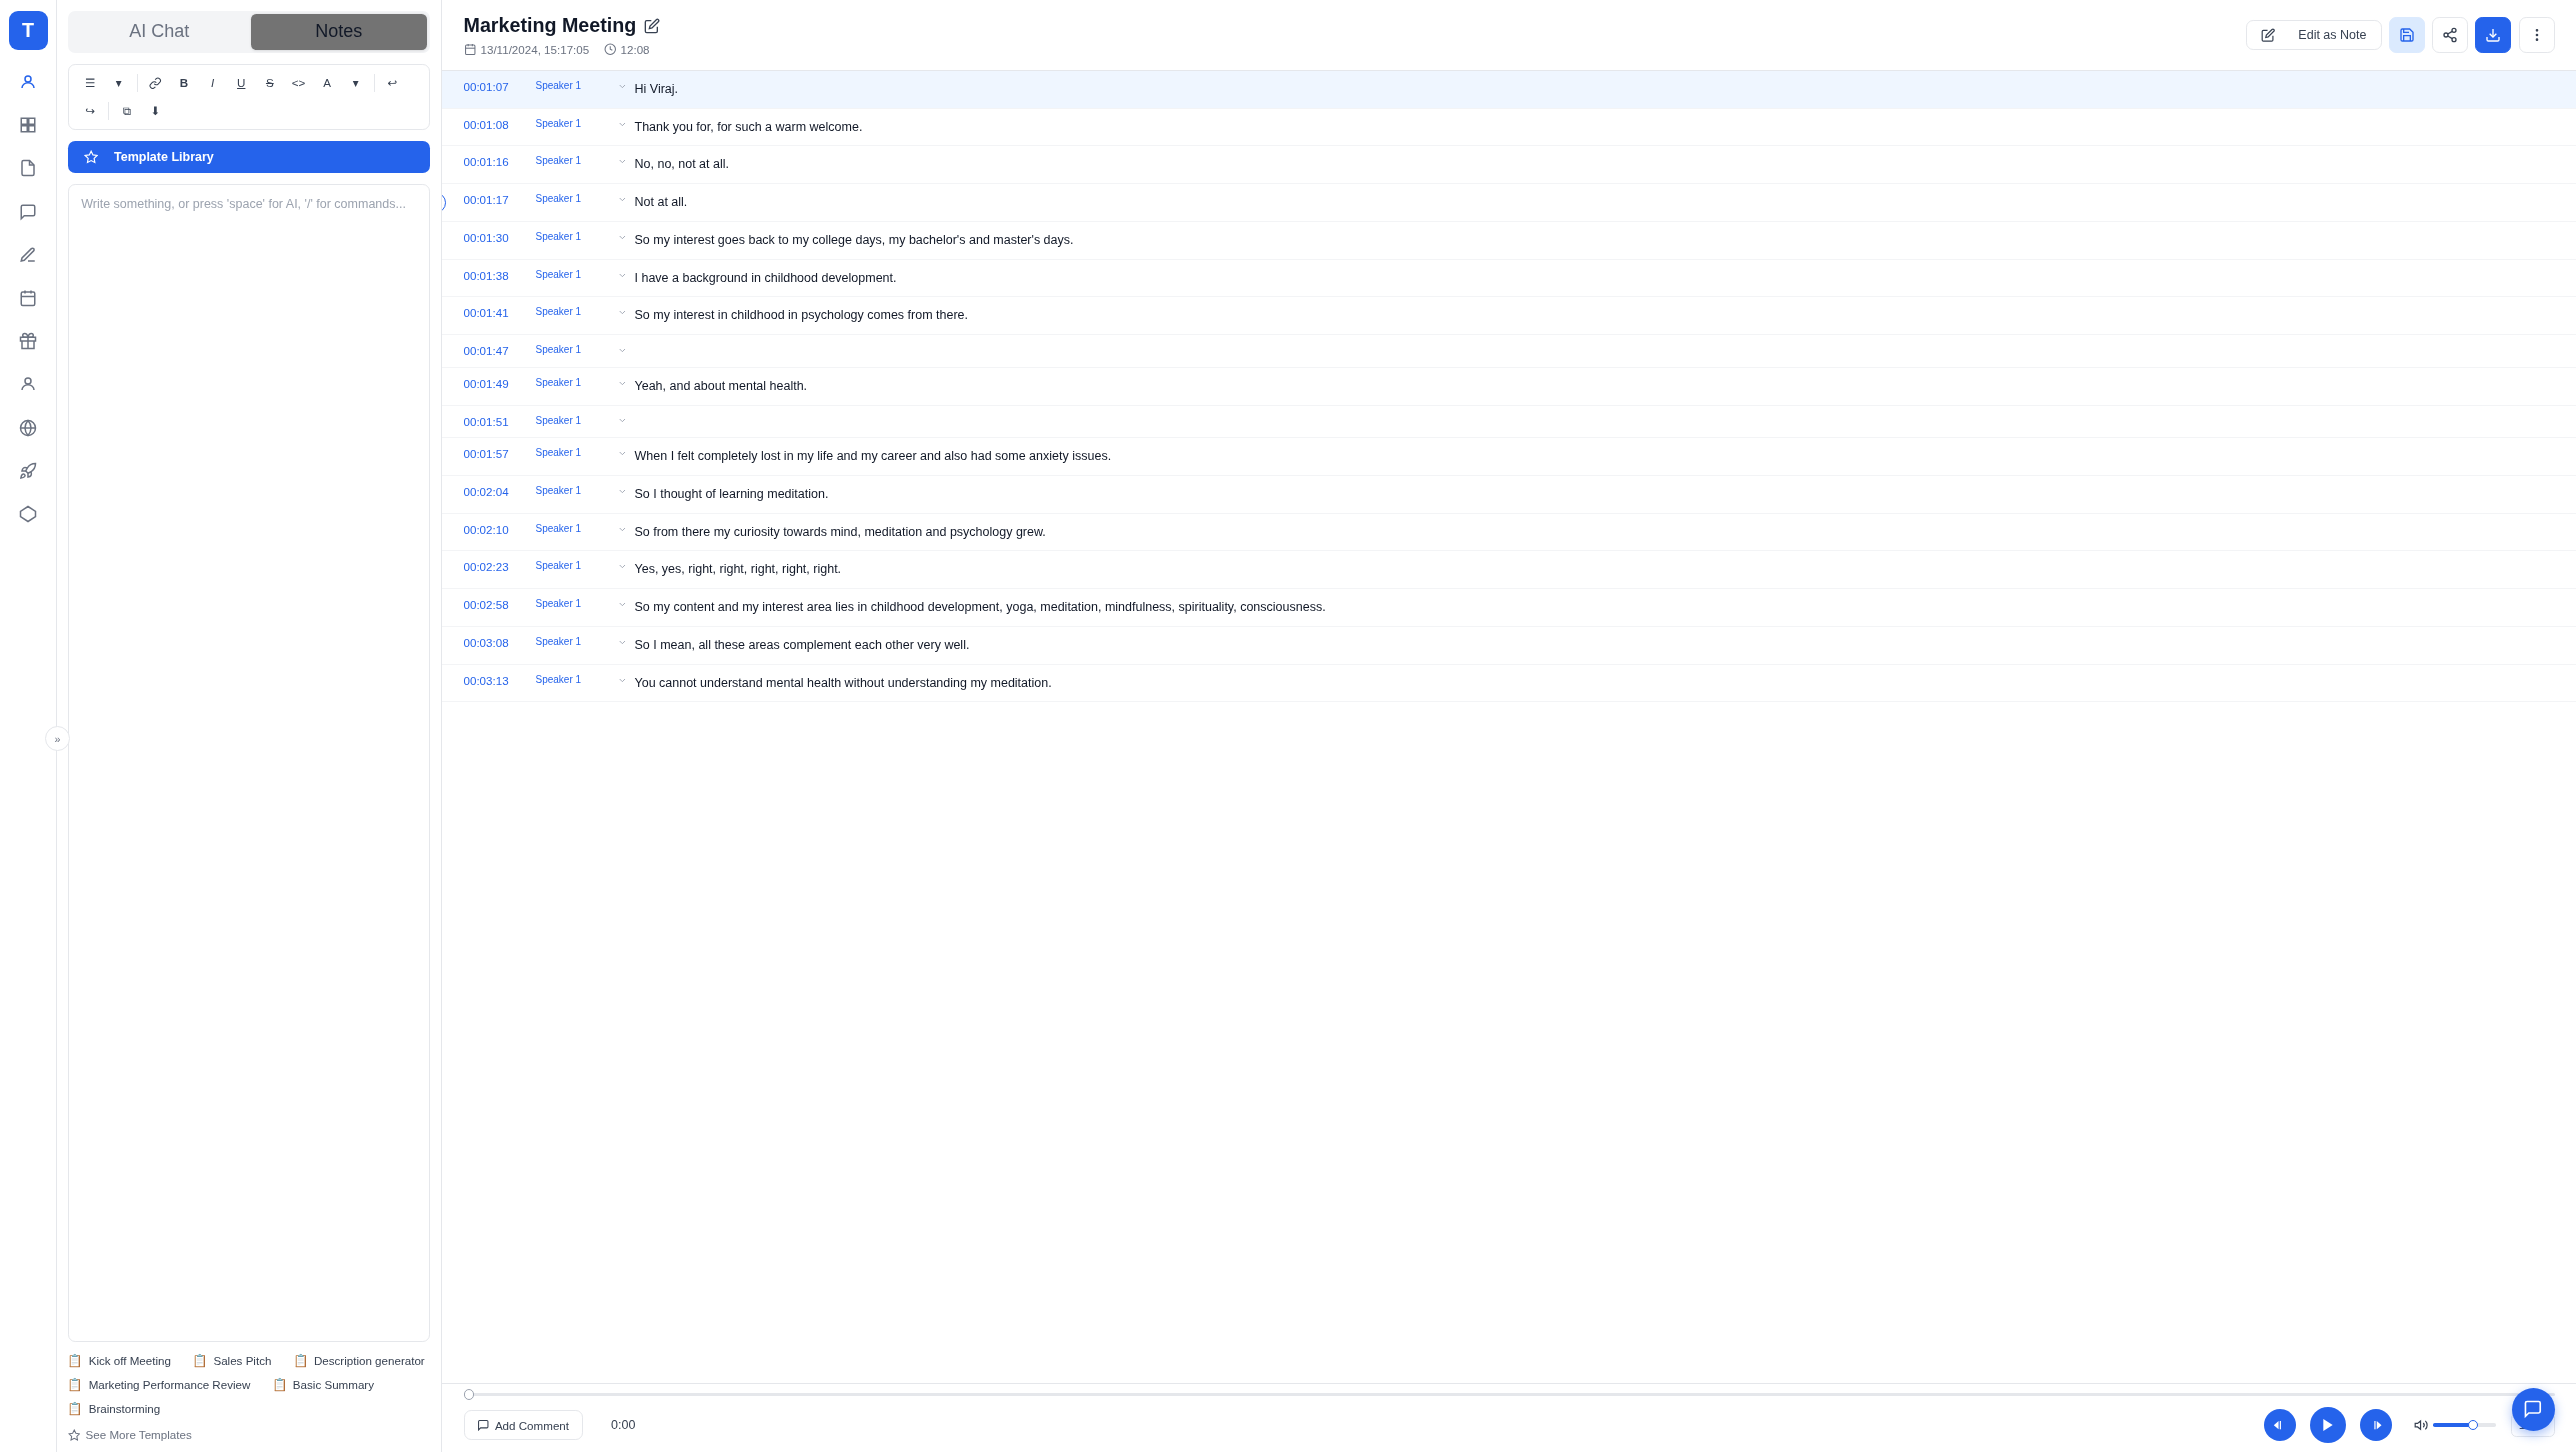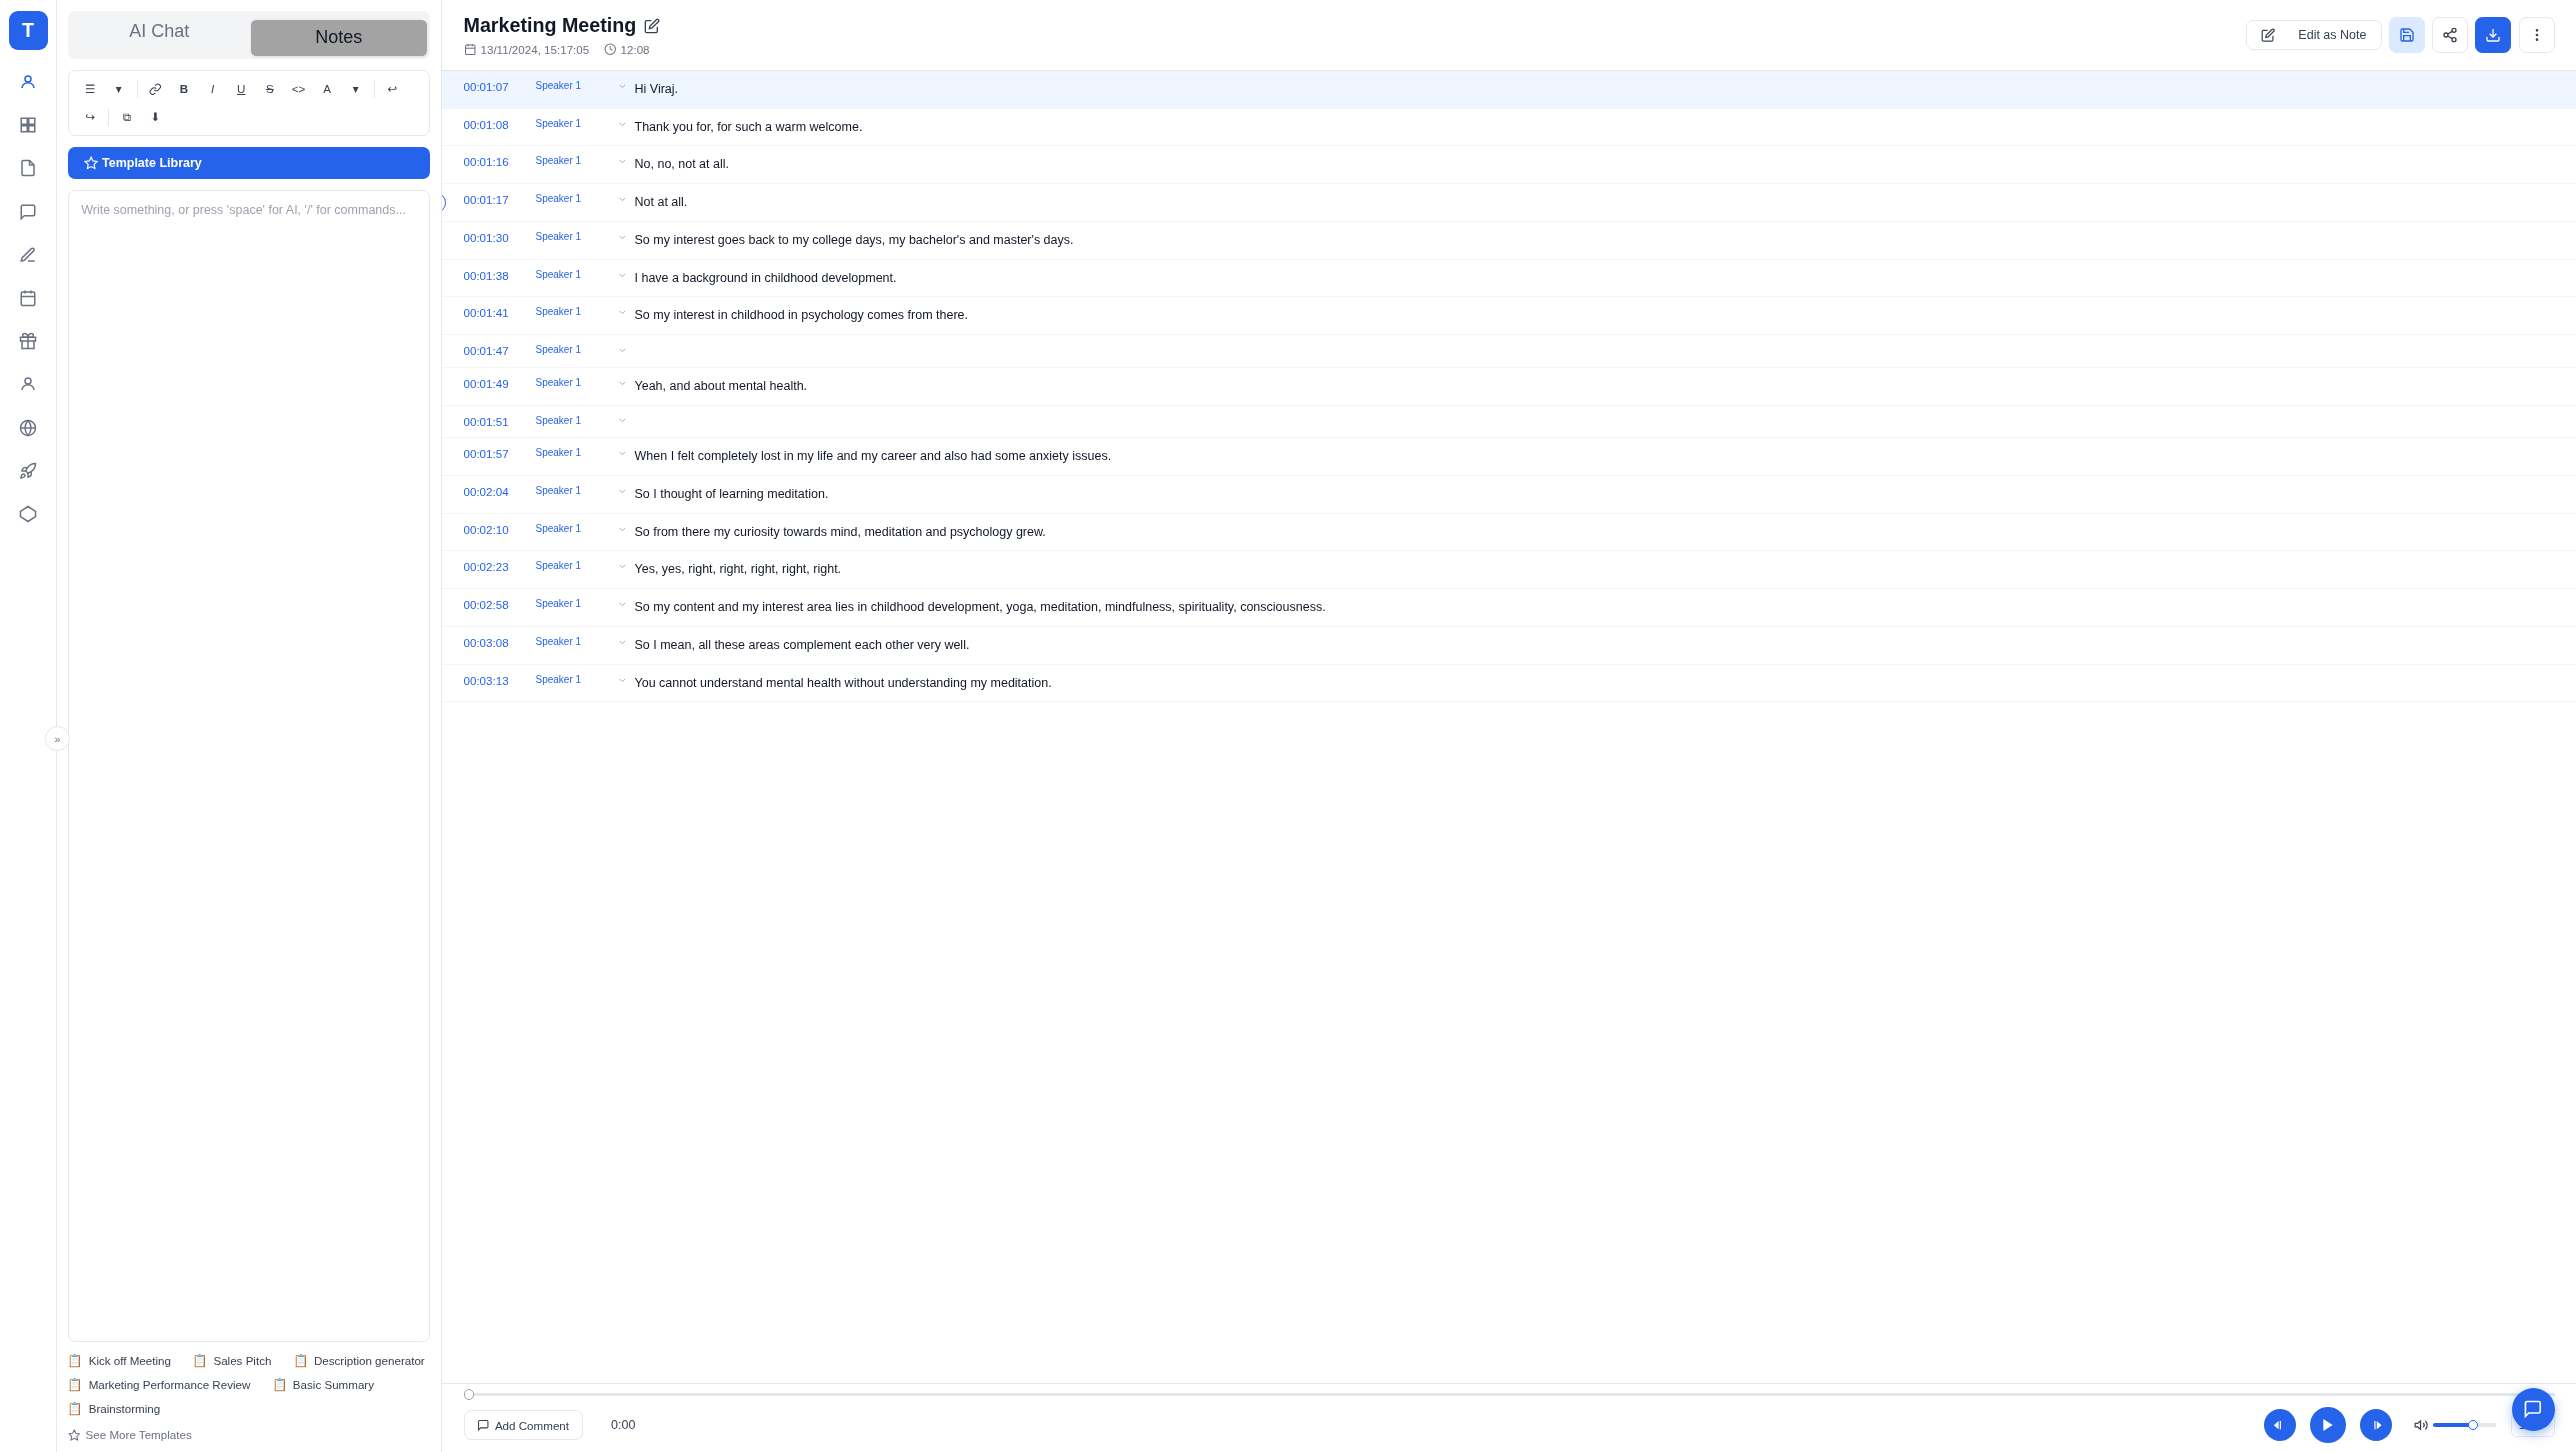--- a/index.html
+++ b/index.html
@@ -71,24 +71,23 @@
       flex: 1;
       padding: 7.2px 14.3px;
       border-radius: 5.4px;
       text-align: center;
       cursor: pointer;
       font-size: 18px;
       font-weight: 500;
       color: #6b7280;
     }
     .tab.active {
-      background: #a3a3a3;
+      background: #737373;
       color: #111827;
       box-shadow: 0 0.9px 2.7px rgba(0,0,0,0.1);
-      margin-top: 6px;
     }
 
     .toolbar {
       display: flex;
       align-items: center;
       gap: 3.6px;
       border: 0.9px solid #e5e7eb;
       border-radius: 7.2px;
       padding: 5.4px 9px;
       flex-wrap: wrap;
@@ -109,21 +108,21 @@
       background: #2563eb;
       color: #fff;
       border: none;
       border-radius: 7.2px;
       padding: 9px 16px;
       font-size: 12.5px;
       font-weight: 600;
       cursor: pointer;
       display: flex;
       align-items: center;
-      gap: 4px;
+      gap: 16px;
       width: 100%;
     }
 
     .editor-area {
       flex: 1;
       border: 0.9px solid #e5e7eb;
       border-radius: 7.2px;
       padding: 12.5px;
       color: #9ca3af;
       font-size: 12.5px;

